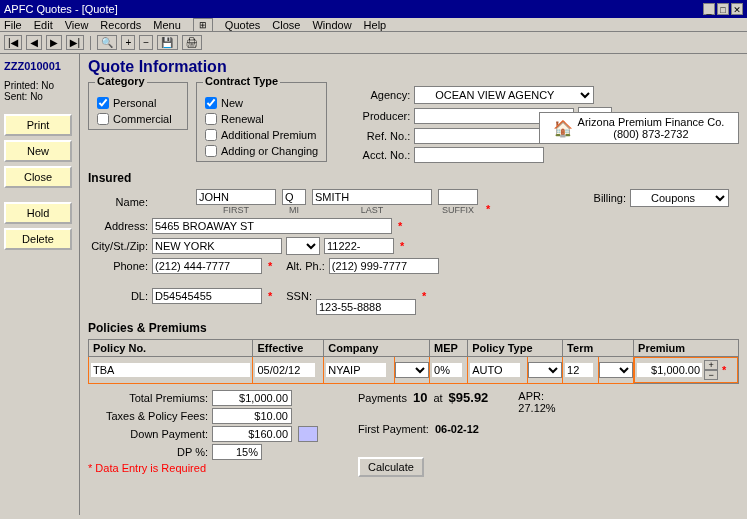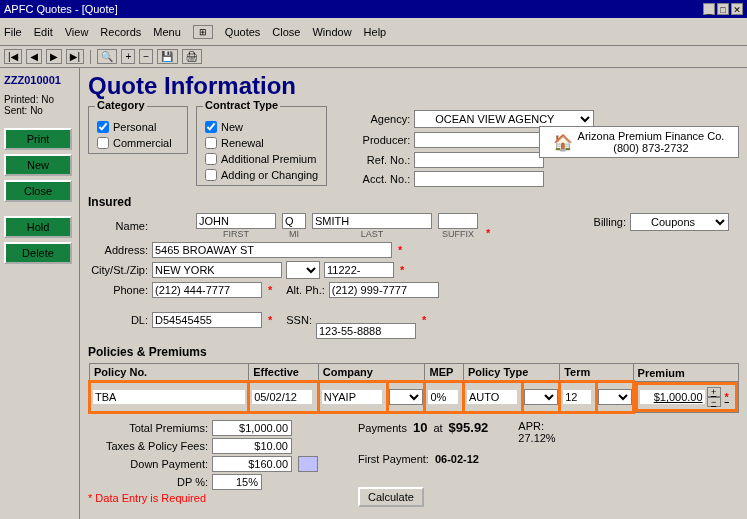--- a/index.html
+++ b/index.html
@@ -18,21 +18,21 @@
     }
     
     
     .menu-bar {
       background: #d4d0c8;
       padding: 2px 4px;
       font-size: 11px;
       display: flex;
       gap: 12px;
       border-bottom: 1px solid #808080;
-      height: 28px;
+      height: 14px;
       align-items: center;
     }
     .menu-bar span { cursor: default; }
     
     
     .toolbar {
       background: #d4d0c8;
       padding: 2px 4px;
       display: flex;
       gap: 4px;
@@ -68,39 +68,39 @@
       font-size: 11px;
       font-weight: bold;
       color: #000080;
       margin-bottom: 4px;
     }
     .printed-sent {
       font-size: 10px;
       margin-bottom: 8px;
     }
     .sidebar-btn {
-      background: #15803d;
+      background: #fef9c3;
       border: 2px outset #ffffff;
       font-size: 11px;
       padding: 3px 2px;
       cursor: pointer;
       text-align: center;
       width: 68px;
     }
     
     
     .content {
       flex: 1;
       padding: 4px 8px;
       overflow: hidden;
     }
     
     
     .page-title {
-      font-size: 24px;
+      font-size: 16px;
       font-weight: bold;
       color: #000080;
       margin-bottom: 6px;
     }
     
     
     .company-box {
       position: absolute;
       right: 8px;
       top: 58px;
@@ -224,23 +224,22 @@
       border: 1px solid #808080;
     }
     .policies-table th {
       background: #d4d0c8;
       border: 1px solid #808080;
       padding: 2px 4px;
       text-align: left;
       font-weight: bold;
     }
     .policies-table td {
-      border: 3px solid #f97316;
+      border: 1px solid #f97316;
       padding: 2px 2px;
-      text-decoration: underline;
     }
     .policies-table td input[type="text"] {
       border: none;
       background: white;
       width: 100%;
       font-size: 11px;
     }
     
     
     .summary-section {

